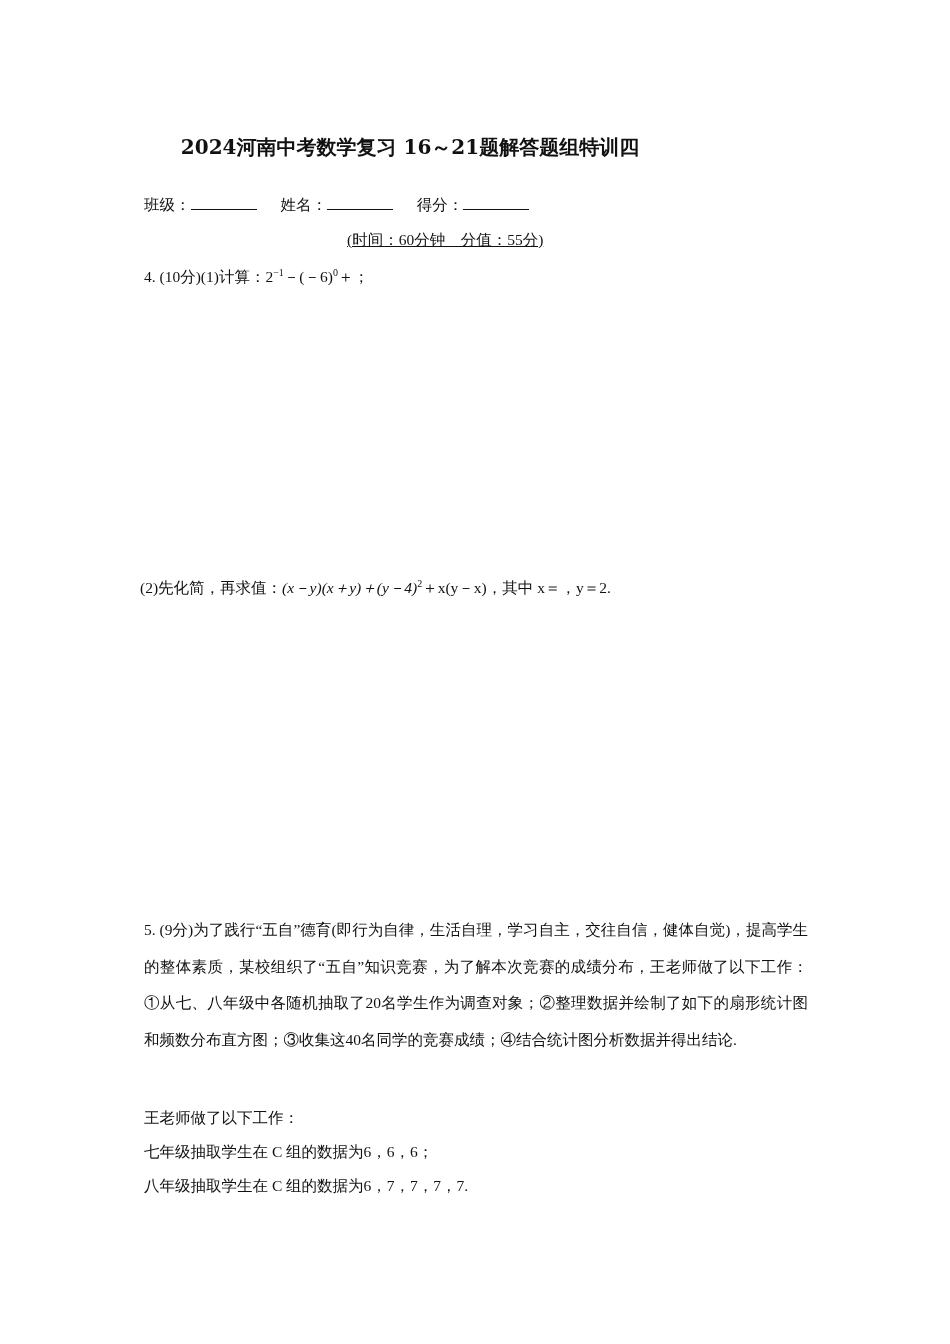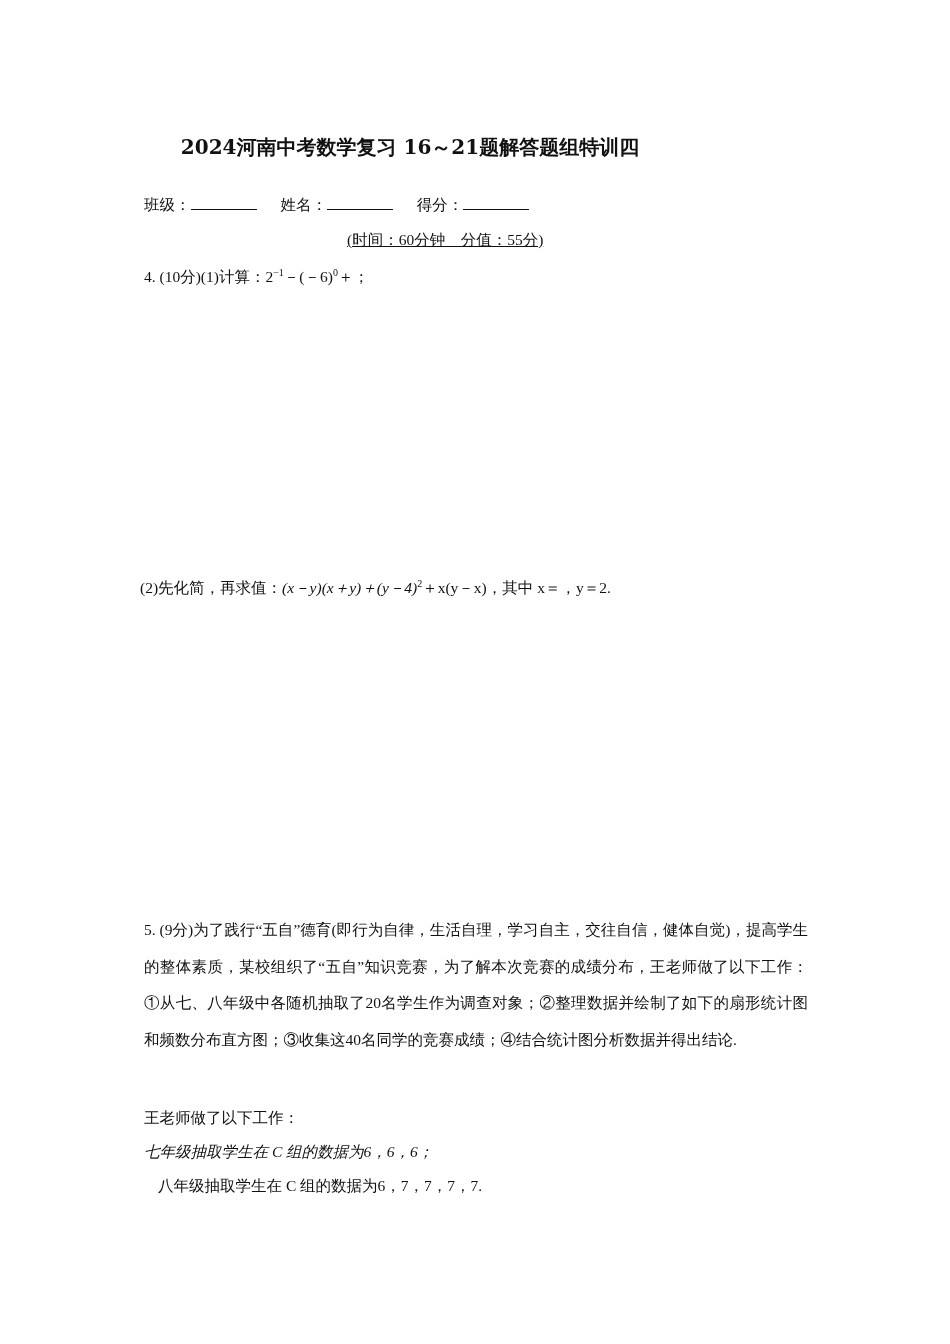--- a/index.html
+++ b/index.html
@@ -31,14 +31,14 @@
   <span>4. (10分)(1)计算：</span><span>2</span><sup>−1</sup><span>－(－6)</span><sup>0</sup><span>＋；</span>
 </div>
 
 <div class="abs line" style="left:128px; top:578px;margin-left:12px;">
   <span>(2)先化简，再求值：</span><span class="it">(x－y)(x＋y)＋(y－4)</span><sup>2</sup><span>＋x(y－x)，其中 x＝，y＝2.</span>
 </div>
 
 <div class="abs para" style="top:912px;">5. (9分)为了践行“五自”德育(即行为自律，生活自理，学习自主，交往自信，健体自觉)，提高学生的整体素质，某校组织了“五自”知识竞赛，为了解本次竞赛的成绩分布，王老师做了以下工作：①从七、八年级中各随机抽取了20名学生作为调查对象；②整理数据并绘制了如下的扇形统计图和频数分布直方图；③收集这40名同学的竞赛成绩；④结合统计图分析数据并得出结论.</div>
 
 <div class="abs line" style="left:144px; top:1108px;">王老师做了以下工作：</div>
-<div class="abs line" style="left:144px; top:1142px;font-style:italic;">七年级抽取学生在 C 组的数据为6，6，6；</div>
-<div class="abs line" style="left:144px; top:1176px;margin-left:14px;">八年级抽取学生在 C 组的数据为6，7，7，7，7.</div>
+<div class="abs line" style="left:144px; top:1142px;">七年级抽取学生在 C 组的数据为6，6，6；</div>
+<div class="abs line" style="left:144px; top:1176px;">八年级抽取学生在 C 组的数据为6，7，7，7，7.</div>
 
 </body></html>

